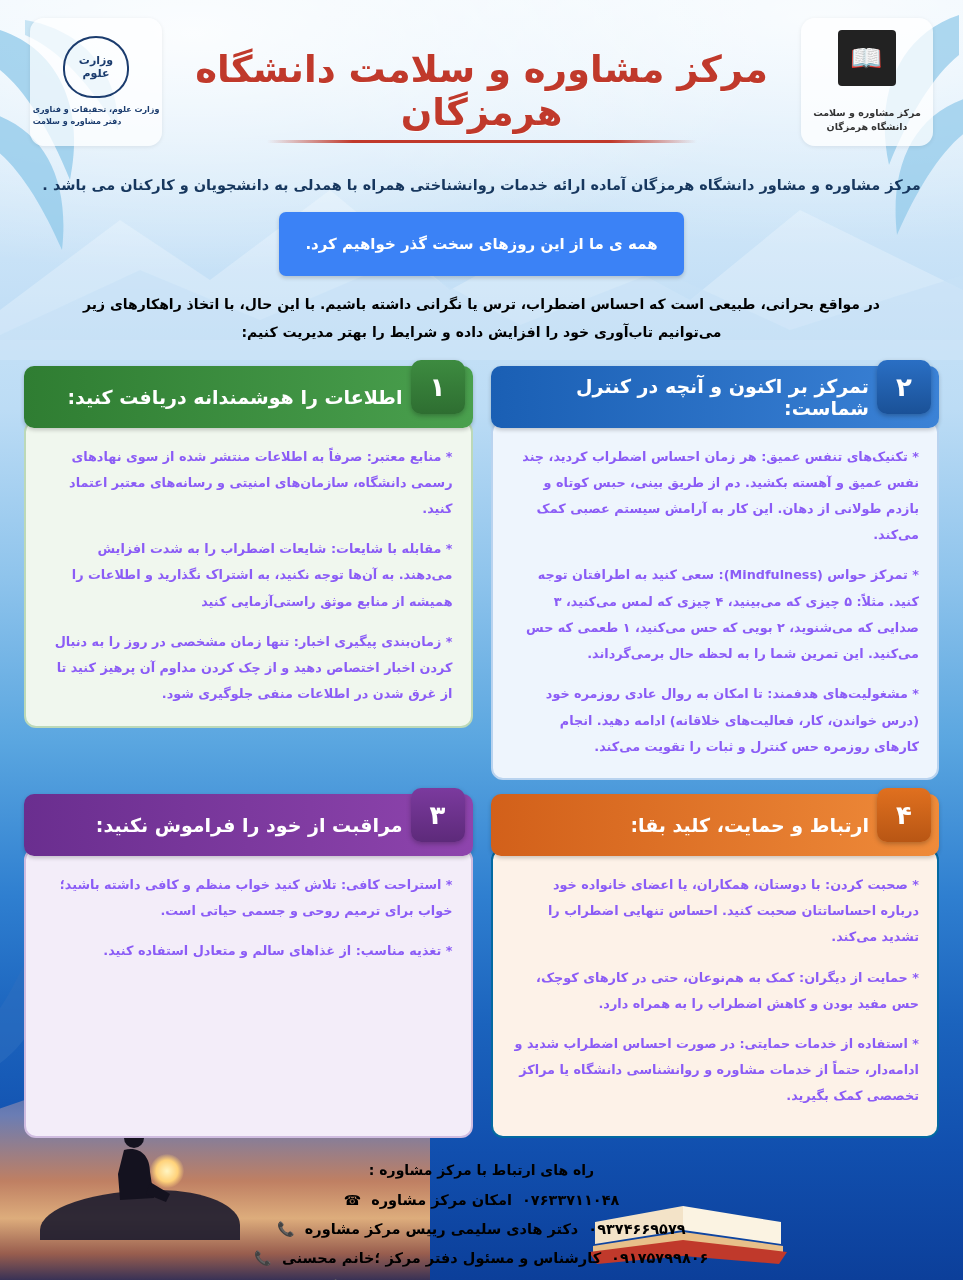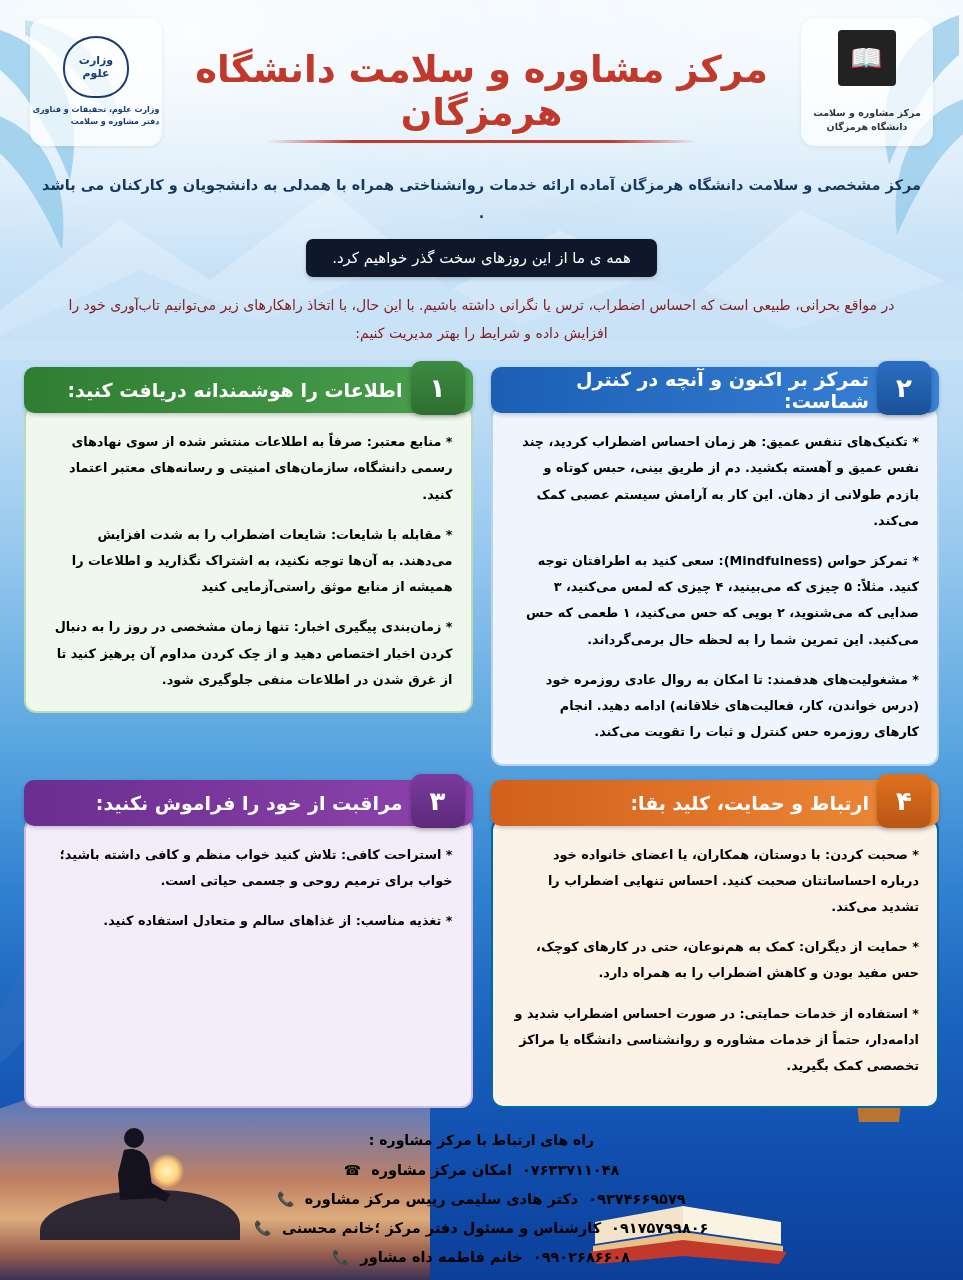--- a/index.html
+++ b/index.html
@@ -99,76 +99,76 @@
     border-radius:14px;
     display:flex; flex-direction:column; align-items:center; justify-content:center;
     box-shadow: 0 1px 4px rgba(0,0,0,.08);
     color:#1b3c6e;
   }
   .seal {
     width:66px; height:62px; border:2px solid #1b3c6e; border-radius:50% 50% 45% 45%;
     display:flex; align-items:center; justify-content:center; font-size:11px; font-weight:bold;
     text-align:center; line-height:1.2; padding:4px;
   }
-  .logo-caption-2 { margin-top:6px; font-size:8px; color:#1b3c6e; text-align:right; line-height:1.5; font-weight:bold;}
+  .logo-caption-2 { margin-top:6px; font-size:8px; color:#1b3c6e; text-align:left; line-height:1.5; font-weight:bold;}
 
   
   .intro {
     position:relative;
     text-align:center;
     padding: 4px 40px 0 40px;
   }
   .intro .line1 {
     font-size:14.5px; font-weight:bold; color:#17375e; line-height:1.9;
   }
   .badge {
     display:inline-block;
     margin-top:12px;
-    background:#0f172a;
-    color:#fff; font-weight:normal; font-size:15px;
-    padding:10px 26px; border-radius:7px;
+    background:#3b82f6;
+    color:#fff; font-weight:bold; font-size:15px;
+    padding:23px 26px; border-radius:7px;
     box-shadow:0 2px 4px rgba(0,0,0,.18);
   }
   .intro .line2 {
     margin-top:14px;
-    font-size:14px; font-weight:normal; color:#7f1d1d; line-height:2;
+    font-size:14px; font-weight:bold; color:#000000; line-height:2;
     padding: 0 28px;
   }
 
   
   .grid {
     position:relative;
     display:grid;
     grid-template-columns: 1fr 1fr;
     gap: 14px 18px;
     padding: 20px 24px 0 24px;
   }
   .card { position:relative; }
   .card-head {
     position:relative;
-    height:46px;
+    height:62px;
     border-radius:10px;
     display:flex; align-items:center;
     padding: 0 70px 0 16px;
     color:#fff; font-weight:bold; font-size:19px;
     box-shadow:0 2px 4px rgba(0,0,0,.2);
   }
   .num-badge {
     position:absolute; right:8px; top:-6px;
     width:54px; height:54px; border-radius:10px;
     display:flex; align-items:center; justify-content:center;
     font-size:26px; font-weight:bold; color:#fff;
     box-shadow:0 2px 5px rgba(0,0,0,.25);
   }
   .card-body {
     margin-top:-8px;
     border-radius:12px;
     padding: 22px 18px 18px 18px;
     font-size:12.8px; line-height:2.05;
-    color:#000000; font-weight:bold;
+    color:#8b5cf6; font-weight:bold;
     min-height:300px;
   }
   .card-body p { margin: 0 0 14px 0; }
   .card-body p:last-child { margin-bottom:0; }
 
   
   .c1 .card-head { background: linear-gradient(90deg,#2f7d32 0%, #4aa04e 100%); }
   .c1 .num-badge { background: linear-gradient(180deg,#3d8b40,#2e6e31); }
   .c1 .card-body { background:#f0f7ee; border:2px solid #bcd9b8; }
 
@@ -287,21 +287,21 @@
   <div class="logo-box-2">
     <div class="seal">وزارت علوم</div>
     <div class="logo-caption-2">
       <div>وزارت علوم، تحقیقات و فناوری</div>
       <div>دفتر مشاوره و سلامت</div>
     </div>
   </div>
 </div>
 
 <div class="intro">
-  <div class="line1">مرکز مشخصی و سلامت دانشگاه هرمزگان آماده ارائه خدمات روانشناختی  همراه با همدلی به دانشجویان و کارکنان می باشد .</div>
+  <div class="line1">مرکز مشاوره و مشاور دانشگاه هرمزگان آماده ارائه خدمات روانشناختی  همراه با همدلی به دانشجویان و کارکنان می باشد .</div>
   <div class="badge">همه ی ما از این روزهای سخت گذر خواهیم کرد.</div>
   <div class="line2">در مواقع بحرانی، طبیعی است که احساس اضطراب، ترس یا نگرانی داشته باشیم. با این حال، با اتخاذ راهکارهای زیر می‌توانیم تاب‌آوری خود را افزایش داده و شرایط را بهتر مدیریت کنیم:</div>
 </div>
 
 <div class="grid">
 
   <div class="card c2">
     <div class="card-head">
       <span>تمرکز بر اکنون و آنچه در کنترل شماست:</span>
       <span class="num-badge">۲</span>

